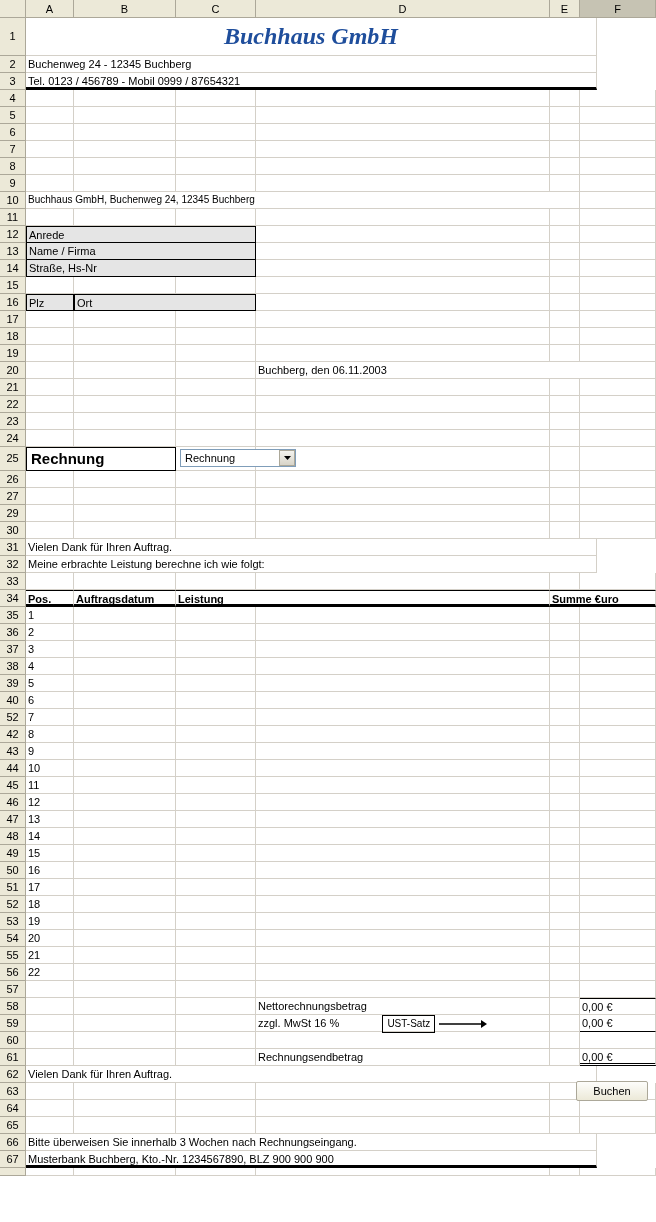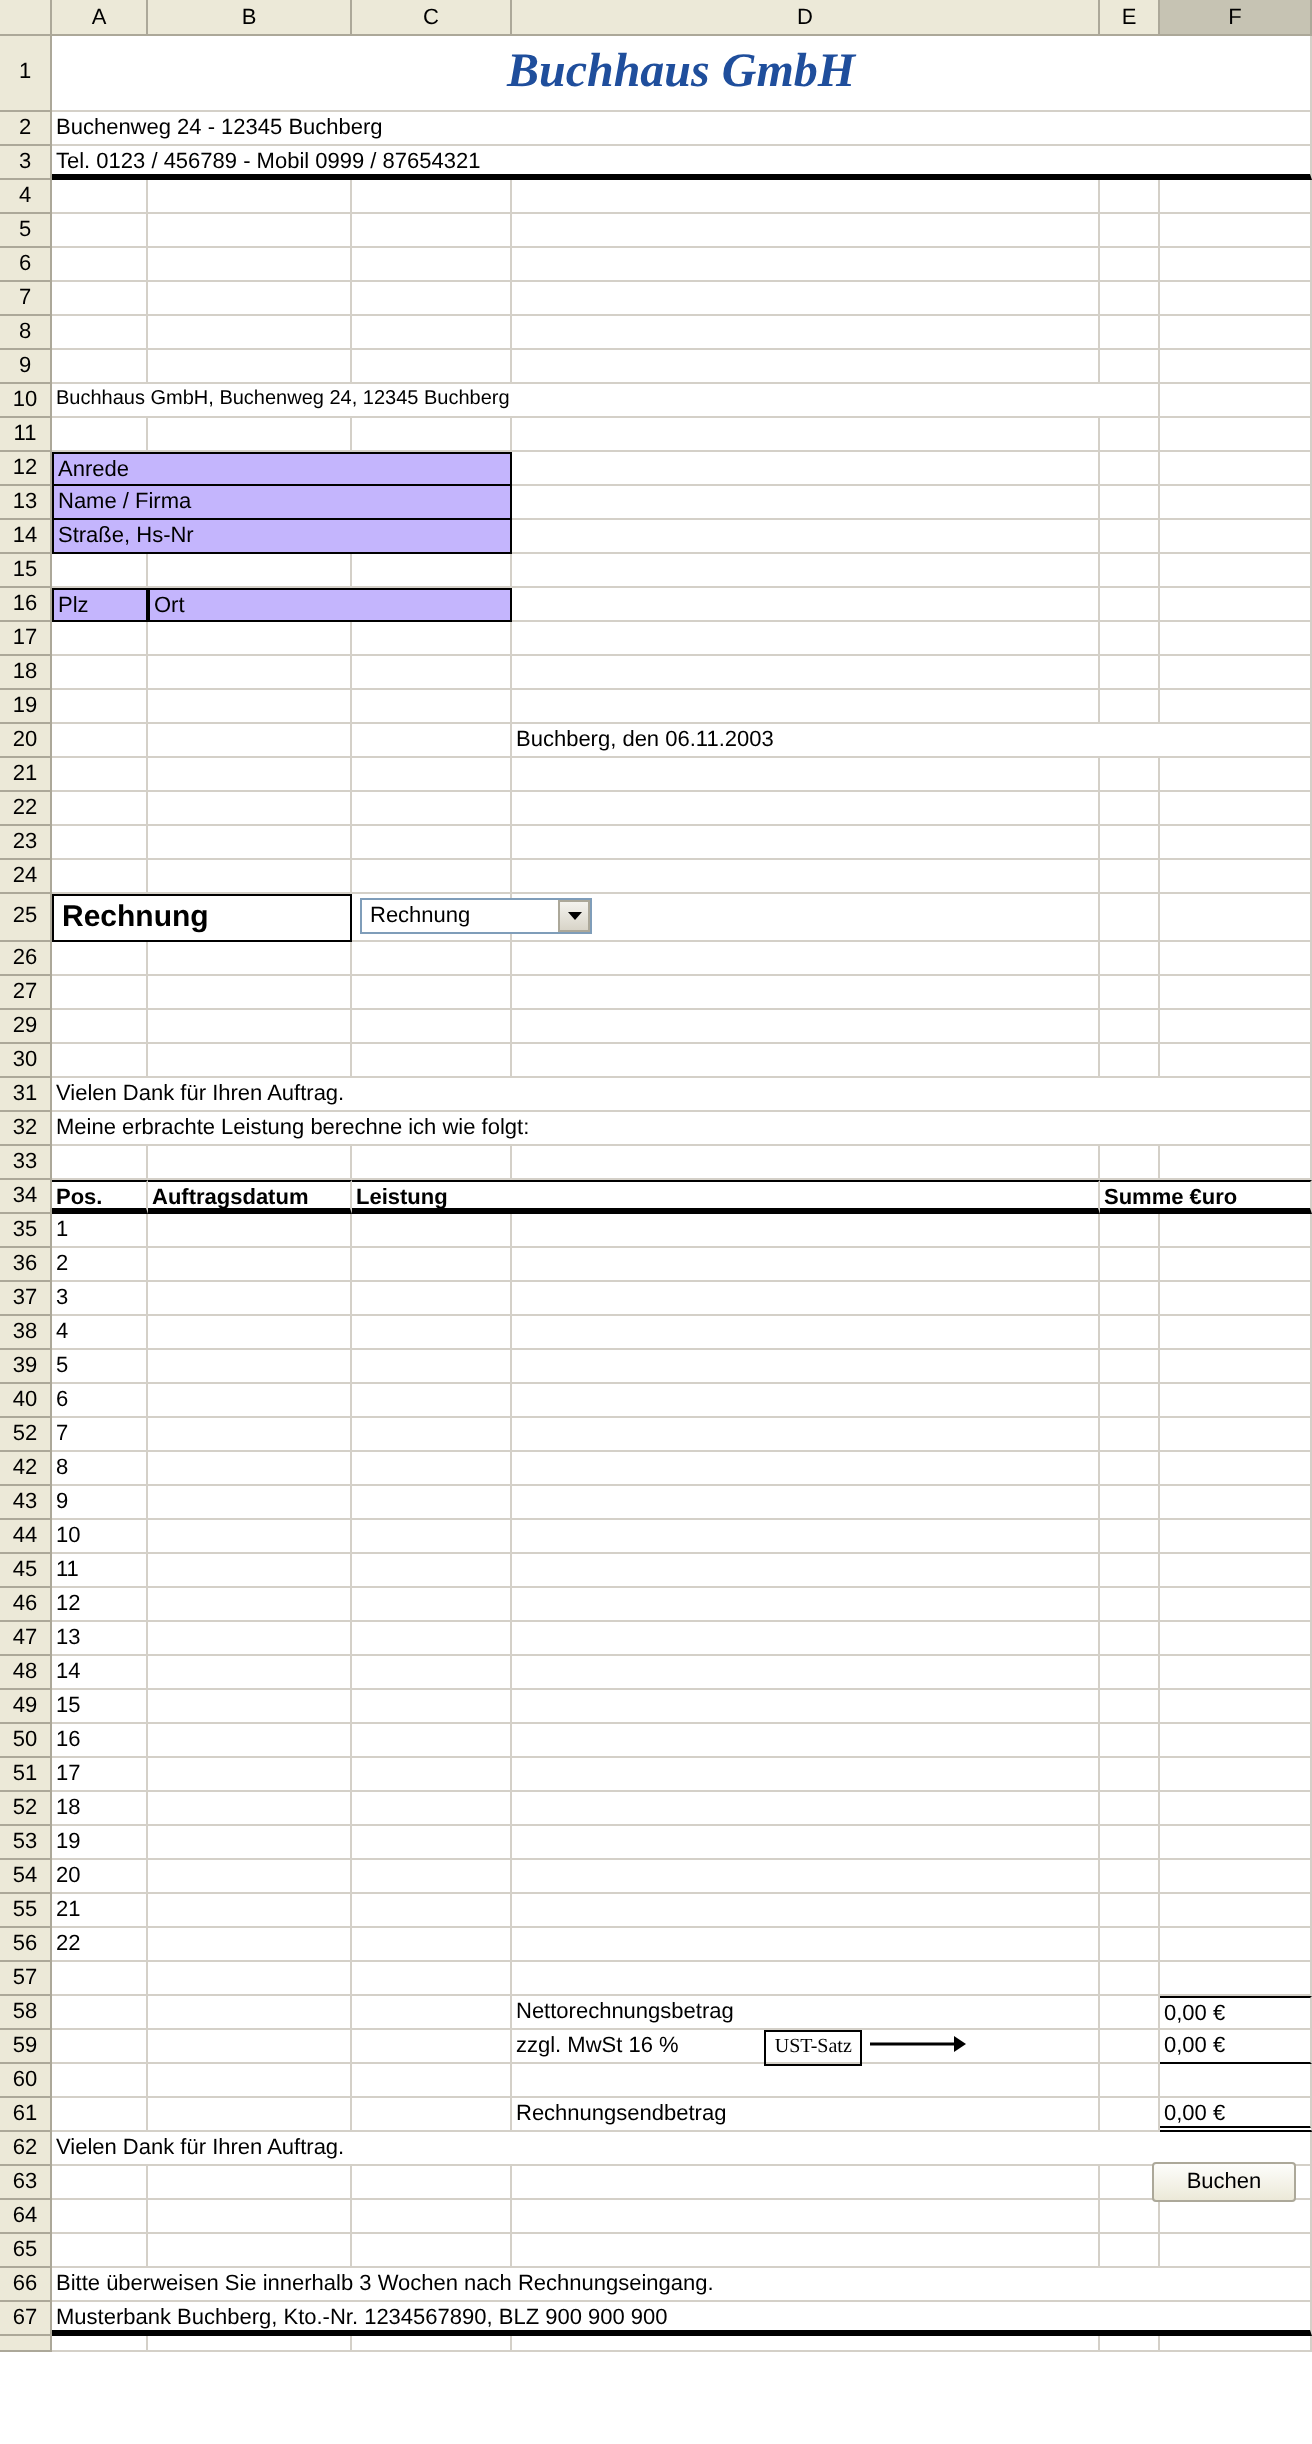--- a/index.html
+++ b/index.html
@@ -55,39 +55,39 @@
   overflow: hidden;
   white-space: nowrap;
   flex-shrink: 0;
 }
 .cA { width: 48px; }
 .cB { width: 102px; }
 .cC { width: 80px; }
 .cD { width: 294px; }
 .cE { width: 30px; }
 .cF { width: 76px; }
-.cABCDEF { width: 630px; }
+.cABCDEF { width: 571px; }
 .cABC { width: 230px; }
 .cAB { width: 150px; }
 .cBC { width: 182px; }
 
 .title {
   font-family: "Comic Sans MS", cursive;
   font-weight: bold;
   font-size: 24px;
   color: #1f4e9c;
   font-style: italic;
   text-align: center;
 }
 .center { text-align: left; }
 .right { }
 .small { font-size: 10px; }
 .thick-bottom { border-bottom: 3px solid #000 !important; }
 
-.yellow { background: #c4b5fd; }
+.yellow { background: #e5e5e5; }
 .bordered { border: 1px solid #000 !important; }
 .border-l { border-left: 1px solid #000 !important; }
 .border-r { border-right: 1px solid #000 !important; }
 .border-t { border-top: 1px solid #000 !important; }
 .border-b { border-bottom: 1px solid #000 !important; }
 .bold { font-weight: bold; }
 .big { font-size: 15px; }
 
 .dropdown {
   display: flex;
@@ -116,21 +116,20 @@
   line-height: 18px;
   font-size: 11px;
 }
 
 .ust-box {
   display: inline-block;
   border: 1px solid #000;
   padding: 0 4px;
   font-size: 10px;
   margin-right: 4px;
-  font-family: Liberation Serif, serif;
 }
 .arrow-long {
   display:inline-block;
   vertical-align: middle;
 }
 
 .h-tall { height: 38px; line-height: 36px; }
 .h-25 { height: 24px; line-height: 22px; }
 </style>
 </head>

